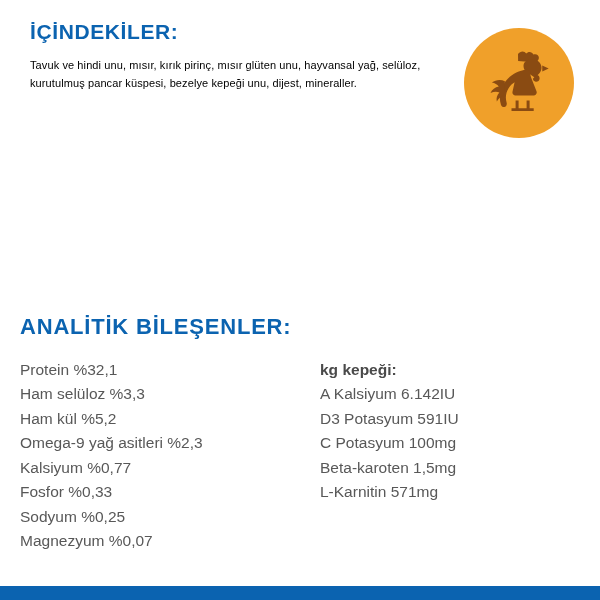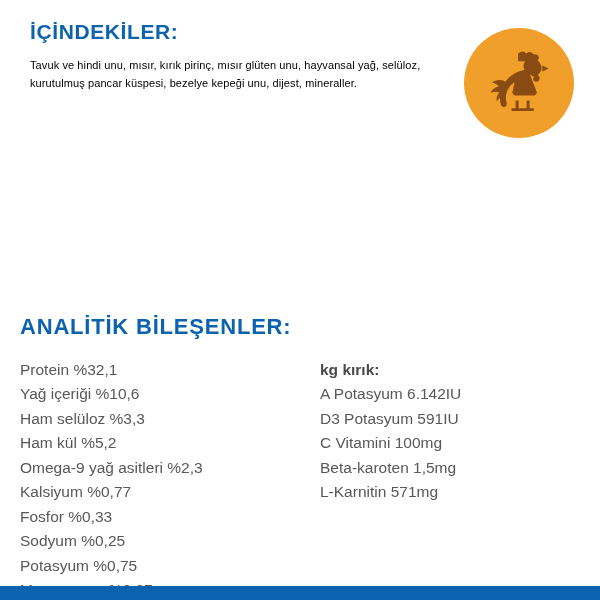--- a/index.html
+++ b/index.html
@@ -144,35 +144,33 @@
         </g>
       </svg>
     </span>
   </div>
 
   <div class="analytic-section">
     <h2 class="analytic-title">ANALİTİK BİLEŞENLER:</h2>
     <div class="columns">
       <div class="col-left">
         <div class="nutrient-line">Protein %32,1</div>
-        <div class="nutrient-line">Yağ içeriği %10,6</div>
         <div class="nutrient-line">Ham selüloz %3,3</div>
         <div class="nutrient-line">Ham kül %5,2</div>
         <div class="nutrient-line">Omega-9 yağ asitleri %2,3</div>
         <div class="nutrient-line">Kalsiyum %0,77</div>
         <div class="nutrient-line">Fosfor %0,33</div>
         <div class="nutrient-line">Sodyum %0,25</div>
-        <div class="nutrient-line">Potasyum %0,75</div>
         <div class="nutrient-line">Magnezyum %0,07</div>
       </div>
       <div class="col-right">
-        <div class="col-head">kg kırık:</div>
-        <div class="nutrient-line">A Potasyum 6.142IU</div>
+        <div class="col-head">kg kepeği:</div>
+        <div class="nutrient-line">A Kalsiyum 6.142IU</div>
         <div class="nutrient-line">D3 Potasyum 591IU</div>
-        <div class="nutrient-line">C Vitamini 100mg</div>
+        <div class="nutrient-line">C Potasyum 100mg</div>
         <div class="nutrient-line">Beta-karoten 1,5mg</div>
         <div class="nutrient-line">L-Karnitin 571mg</div>
       </div>
     </div>
   </div>
 
   <div class="bottom-bar"></div>
 
 </div>
 

